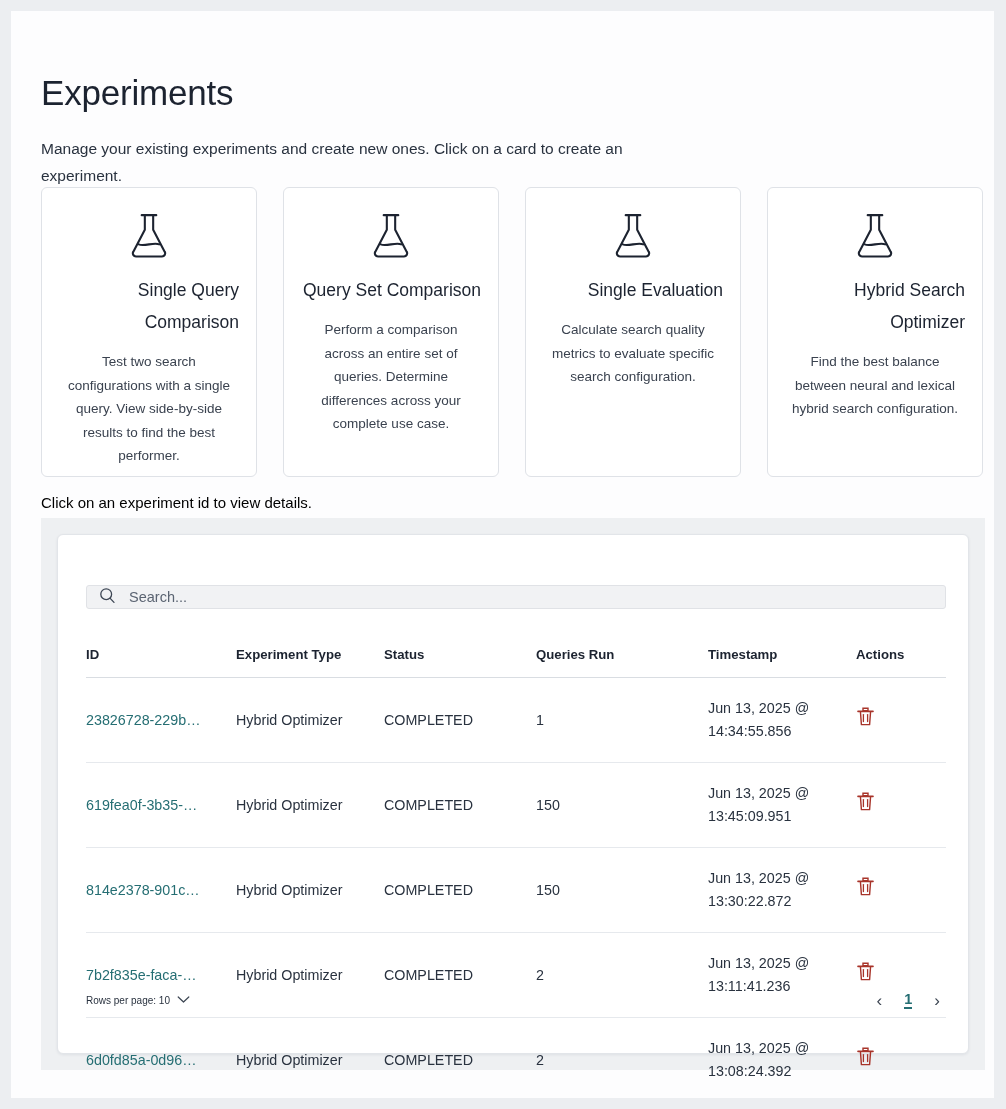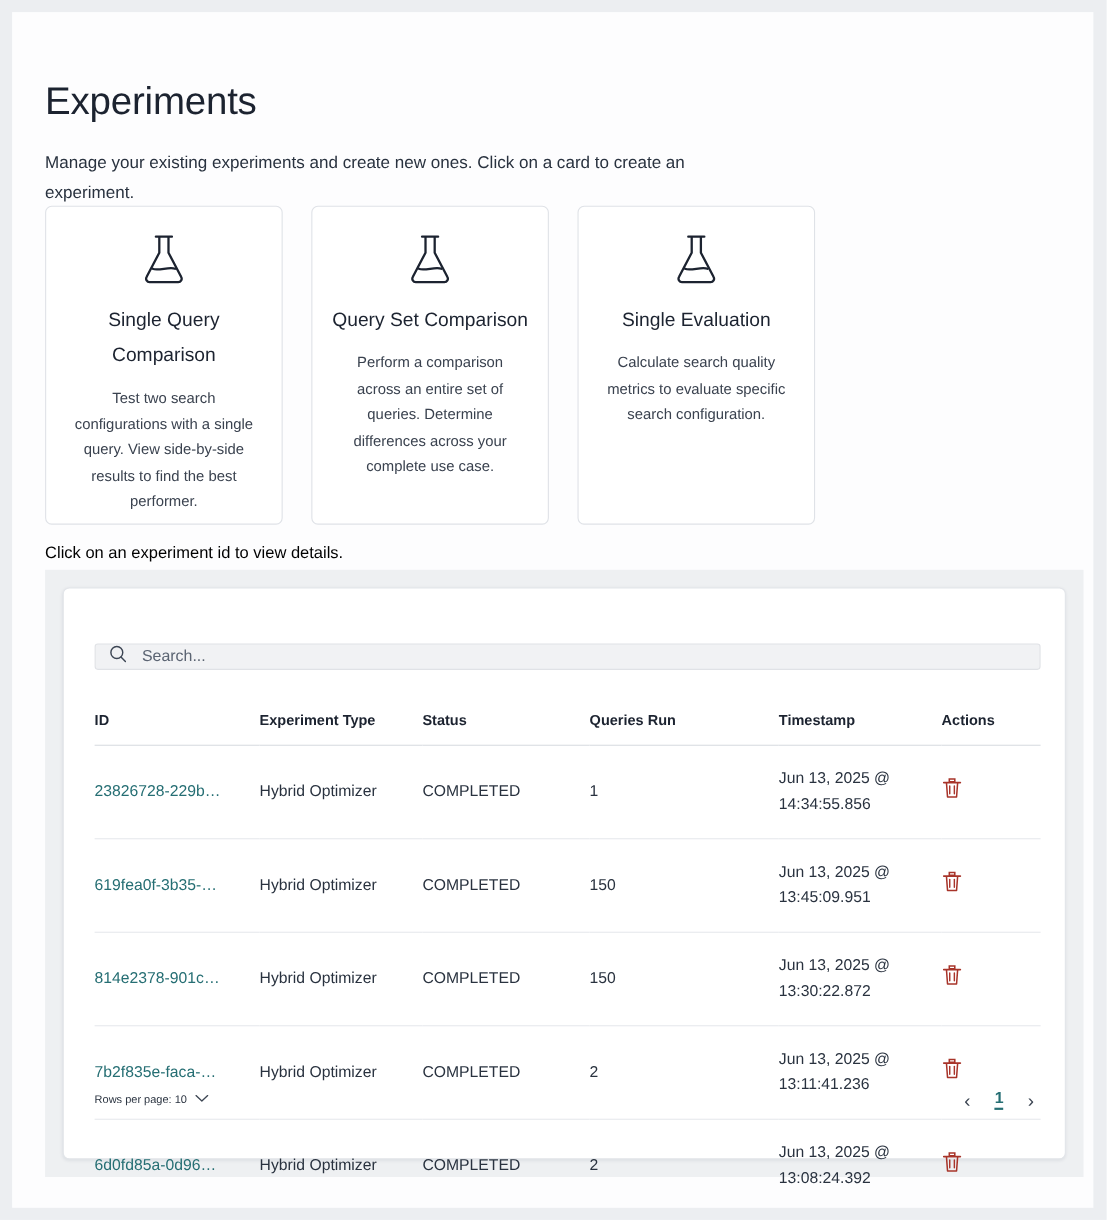--- a/index.html
+++ b/index.html
@@ -70,21 +70,21 @@
   }
   .card .flask {
     width: 46px;
     height: 48px;
     display: block;
     margin-bottom: 14px;
   }
   .card-title {
     font-size: 17.5px;
     color: #1c2330;
-    text-align: center;
+    text-align: right;
     line-height: 32px;
     width: 180px;
   }
   .card-desc {
     margin-top: 12px;
     font-size: 13.5px;
     color: #3a424f;
     text-align: center;
     line-height: 23.5px;
     width: 176px;
@@ -273,20 +273,31 @@
       <div class="card">
         <span>
           <svg class="flask" viewBox="0 0 44 46" fill="none" aria-hidden="true">
             <path d="M15 3 H29" stroke="#1c2330" stroke-width="2" stroke-linecap="round"></path>
             <path d="M18 3 V17 L7 38 a3 3 0 0 0 2.6 4.6 H34.4 A3 3 0 0 0 37 38 L26 17 V3" stroke="#1c2330" stroke-width="2" fill="none" stroke-linejoin="round"></path>
             <path d="M12.2 31 C17 33.4 27 28.6 31.8 31" stroke="#1c2330" stroke-width="2" fill="none" stroke-linecap="round"></path>
           </svg>
         </span>
         <div class="card-title">Single Evaluation</div>
         <div class="card-desc">Calculate search quality metrics to evaluate specific search configuration.</div>
+      </div>
+      <div class="card">
+        <span>
+          <svg class="flask" viewBox="0 0 44 46" fill="none" aria-hidden="true">
+            <path d="M15 3 H29" stroke="#1c2330" stroke-width="2" stroke-linecap="round"></path>
+            <path d="M18 3 V17 L7 38 a3 3 0 0 0 2.6 4.6 H34.4 A3 3 0 0 0 37 38 L26 17 V3" stroke="#1c2330" stroke-width="2" fill="none" stroke-linejoin="round"></path>
+            <path d="M12.2 31 C17 33.4 27 28.6 31.8 31" stroke="#1c2330" stroke-width="2" fill="none" stroke-linecap="round"></path>
+          </svg>
+        </span>
+        <div class="card-title">Hybrid Search Optimizer</div>
+        <div class="card-desc">Find the best balance between neural and lexical hybrid search configuration.</div>
       </div>
     </div>
 
   <div class="table-hint">Click on an experiment id to view details.</div>
 
   <div class="panel-outer">
     <div class="panel">
 
       <div class="search-wrap">
         <span>

